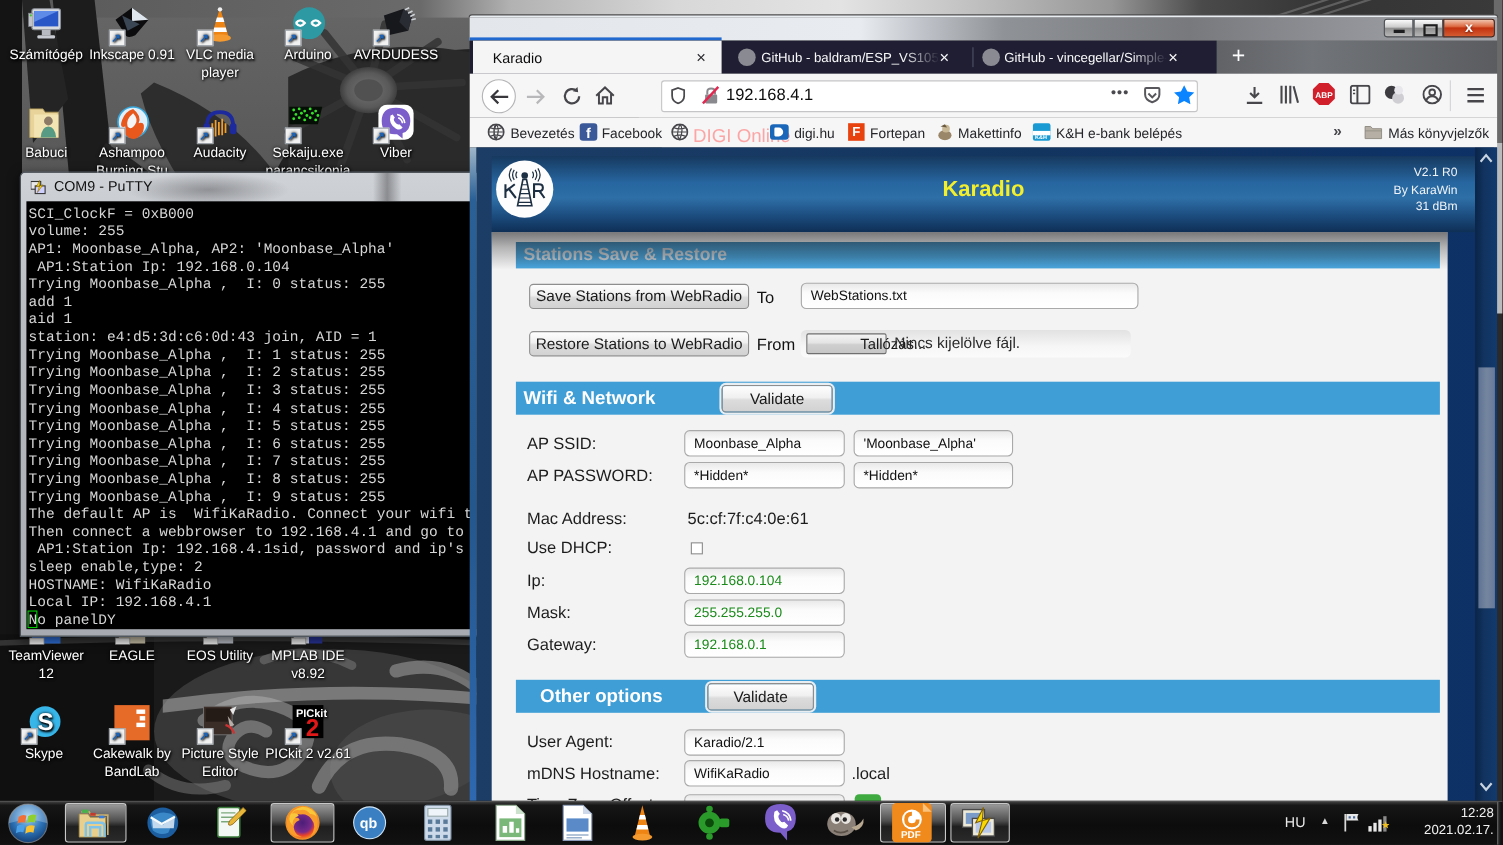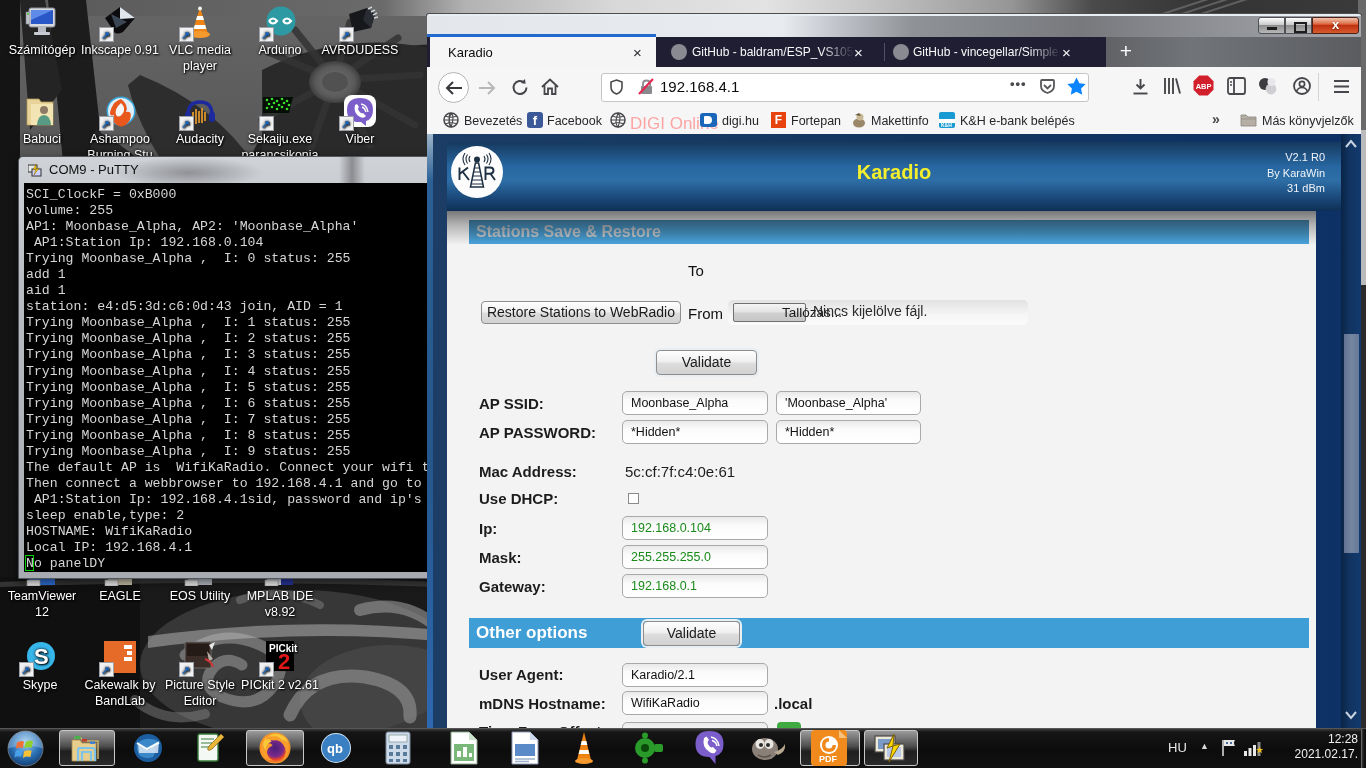--- a/index.html
+++ b/index.html
@@ -25,21 +25,21 @@
 #fx{position:absolute;left:427px;top:14px;width:934px;height:715px;}
 
 .secbar{position:absolute;left:42px;width:840px;height:30px;background:#3f9ed6;color:#fff;
 font-weight:bold;font-size:17px;line-height:30px;}
 .btn{position:absolute;background:linear-gradient(180deg,#fefefe 0,#f0f0f0 45%,#dcdcdc 55%,#d2d2d2 100%);
 border:1px solid #8e8e8e;border-radius:4px;box-sizing:border-box;font-size:14px;color:#1a1a1a;
 text-align:center;}
 .inp{position:absolute;background:linear-gradient(180deg,#e9e9e9 0,#fbfbfb 38%,#ffffff 100%);
 border:1px solid #a9a9a9;border-radius:5px;box-sizing:border-box;font-size:12.5px;color:#111;
 padding-left:8px;line-height:22px;white-space:nowrap;overflow:hidden;}
-.lbl{position:absolute;font-weight:bold;font-size:15px;color:#1c1c1c;}
+.lbl{position:absolute;font-weight:normal;font-size:15px;color:#1c1c1c;}
 
 #taskbar{position:absolute;left:0;top:728px;width:1366px;height:40px;
 background:linear-gradient(180deg,#050505 0,#3a3a3a 3%,#161616 10%,#0c0c0c 55%,#111 100%);}
 .tbtn{position:absolute;top:2px;width:56px;height:36px;border-radius:3px;}
 .tbtn.hl{background:linear-gradient(180deg,#9b9b9b 0,#4e4e4e 45%,#1f1f1f 60%,#2a2a2a 100%);
 border:1px solid #c8c8c8;box-sizing:border-box;}
 .tico{position:absolute;top:5px;}
 </style></head>
 <body>
 <div id="screen">
@@ -480,48 +480,51 @@
   <div class="abs" style="left:14px;top:27px;width:894px;text-align:center;color:#f3ef2c;font-weight:bold;font-size:20px;">Karadio</div>
   <div class="abs" style="left:700px;top:16px;width:192px;text-align:right;color:#f0f4f8;font-size:11px;line-height:15.5px;">V2.1 R0<br>By KaraWin<br>31 dBm</div>
 
   <div class="abs" style="left:14px;top:77px;width:869px;height:518px;background:#f3f3f4;"></div>
 
   <div class="abs" style="left:14px;top:77px;width:869px;height:34px;background:linear-gradient(180deg,rgba(30,30,32,0.58) 0,rgba(30,30,32,0.30) 40%,rgba(30,30,32,0) 100%);"></div>
 
   <div class="secbar" style="left:36px;top:86px;width:840px;height:24px;line-height:24px;background:#47a0d6;color:#ccd3d8;font-size:16px;"><span style="padding-left:7px;">Stations Save &amp; Restore</span>
    <div class="abs" style="left:0;top:0;width:100%;height:100%;background:linear-gradient(180deg,rgba(25,25,28,0.52) 0,rgba(25,25,28,0.26) 55%,rgba(25,25,28,0) 95%);"></div></div>
 
+  <div class="btn" style="left:48px;top:124px;width:200px;height:23px;line-height:21px;">Save Stations from WebRadio</div>
   <div class="abs" style="left:255px;top:128px;font-size:15px;color:#111;">To</div>
+  <div class="inp" style="left:295px;top:123px;width:307px;height:24px;">WebStations.txt</div>
 
   <div class="btn" style="left:48px;top:167px;width:200px;height:23px;line-height:21px;">Restore Stations to WebRadio</div>
   <div class="abs" style="left:255px;top:171px;font-size:15px;color:#111;">From</div>
   <div class="abs" style="left:295px;top:166px;width:300px;height:25px;background:linear-gradient(180deg,#e2e2e2 0,#f6f6f6 60%,#fbfbfb 100%);border-radius:5px;"></div>
   <div class="btn" style="left:300px;top:169px;width:73px;height:19px;line-height:17px;font-size:13.5px;background:linear-gradient(180deg,#f4f4f4 0,#e4e4e4 45%,#cfcfcf 55%,#c6c6c6 100%);border:1px solid #707070;border-radius:2px;padding-left:48px;">Tallózás...</div>
   <div class="abs" style="left:380px;top:169px;font-size:14px;color:#2a2a2a;">Nincs kijelölve fájl.</div>
 
+  <div class="secbar" style="left:36px;top:213px;"><span style="padding-left:7px;">Wifi &amp; Network</span></div>
   <div class="btn" style="left:223px;top:216px;width:101px;height:25px;line-height:23px;box-shadow:0 0 0 2px #e8eef2;">Validate</div>
 
   <div class="lbl" style="left:46px;top:261px;">AP SSID:</div>
   <div class="inp" style="left:189px;top:257px;width:146px;height:24px;">Moonbase_Alpha</div>
   <div class="inp" style="left:343px;top:257px;width:145px;height:24px;">'Moonbase_Alpha'</div>
   <div class="lbl" style="left:46px;top:290px;">AP PASSWORD:</div>
   <div class="inp" style="left:189px;top:286px;width:146px;height:24px;">*Hidden*</div>
   <div class="inp" style="left:343px;top:286px;width:145px;height:24px;">*Hidden*</div>
   <div class="lbl" style="left:46px;top:329px;">Mac Address:</div>
   <div class="abs" style="left:192px;top:329px;font-size:15px;color:#1c1c1c;">5c:cf:7f:c4:0e:61</div>
   <div class="lbl" style="left:46px;top:356px;">Use DHCP:</div>
   <div class="abs" style="left:195px;top:359px;width:11px;height:11px;background:#fff;border:1px solid #8a8a8a;box-sizing:border-box;"></div>
   <div class="lbl" style="left:46px;top:386px;">Ip:</div>
   <div class="inp" style="left:189px;top:382px;width:146px;height:24px;color:#1a8a1a;">192.168.0.104</div>
   <div class="lbl" style="left:46px;top:415px;">Mask:</div>
   <div class="inp" style="left:189px;top:411px;width:146px;height:24px;color:#1a8a1a;">255.255.255.0</div>
   <div class="lbl" style="left:46px;top:444px;">Gateway:</div>
   <div class="inp" style="left:189px;top:440px;width:146px;height:24px;color:#1a8a1a;">192.168.0.1</div>
 
-  <div class="secbar" style="left:36px;top:484px;"><span style="padding-left:7px;">Other options</span></div>
+  <div class="secbar" style="left:36px;top:484px;"><span style="padding-left:22px;">Other options</span></div>
   <div class="btn" style="left:210px;top:487px;width:97px;height:25px;line-height:23px;box-shadow:0 0 0 2px #e8eef2;">Validate</div>
   <div class="lbl" style="left:46px;top:532px;">User Agent:</div>
   <div class="inp" style="left:189px;top:529px;width:146px;height:24px;">Karadio/2.1</div>
   <div class="lbl" style="left:46px;top:561px;">mDNS Hostname:</div>
   <div class="inp" style="left:189px;top:557px;width:146px;height:24px;">WifiKaRadio</div>
   <div class="lbl" style="left:341px;top:561px;">.local</div>
   <div class="lbl" style="left:46px;top:589px;">Time Zone Offset:</div>
   <div class="inp" style="left:189px;top:588px;width:146px;height:24px;"></div>
   <div class="abs" style="left:344px;top:588px;width:24px;height:10px;background:#3faa3f;border-radius:4px 4px 0 0;"></div>
 

